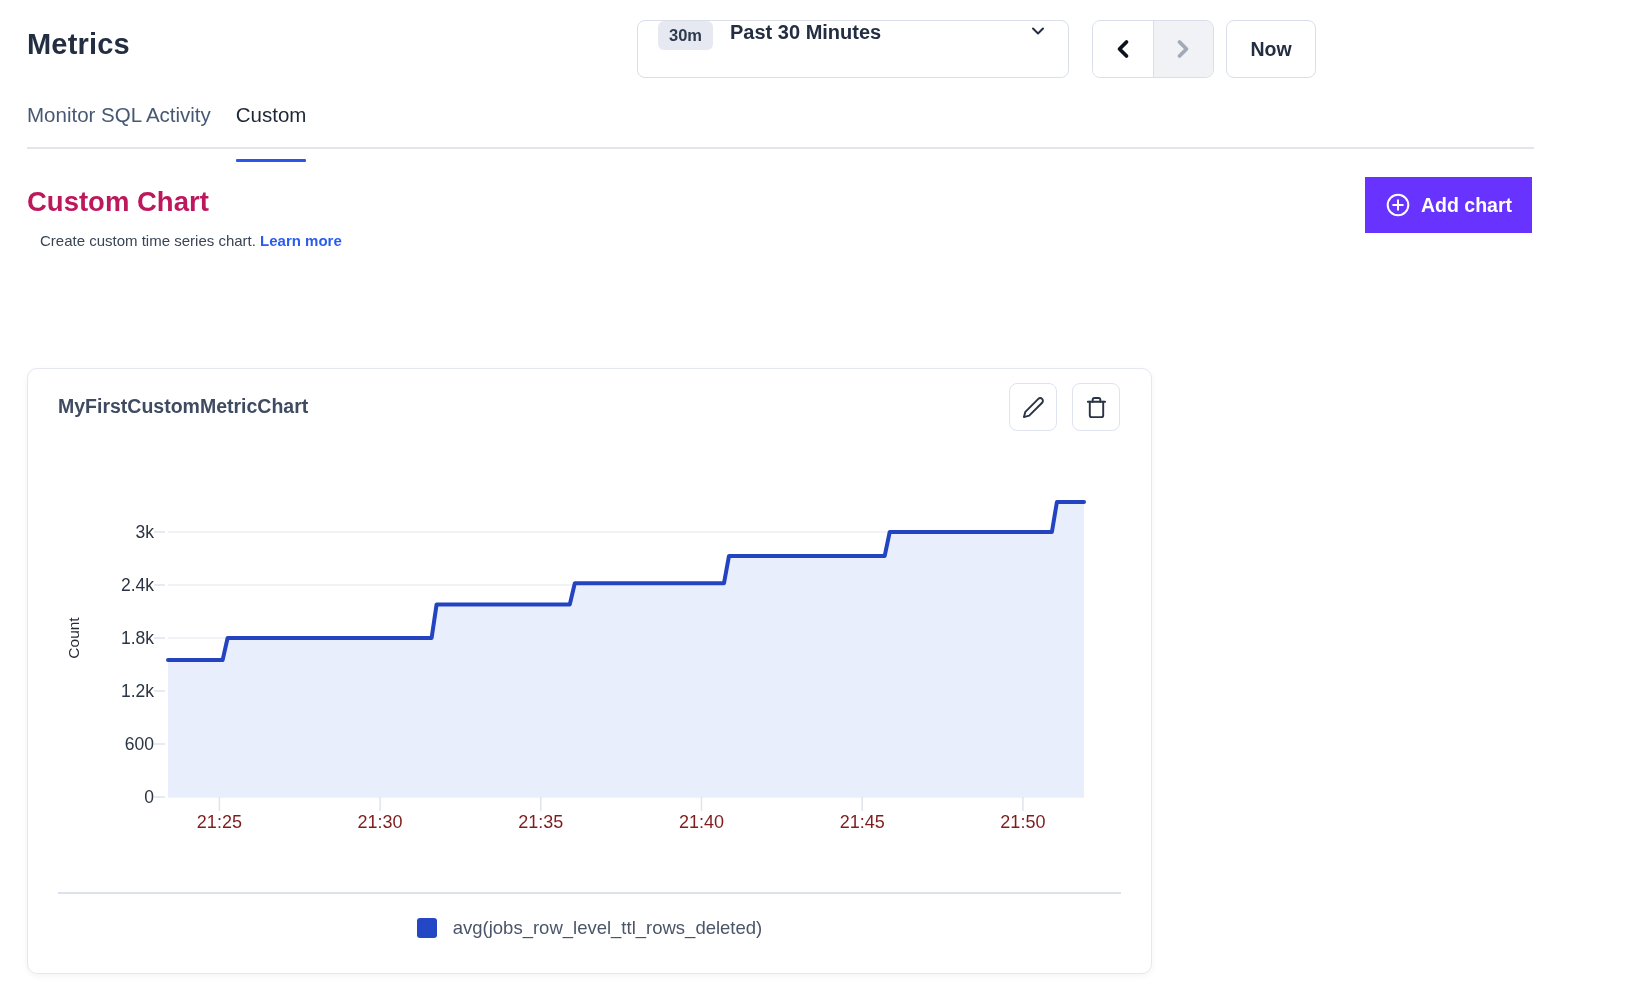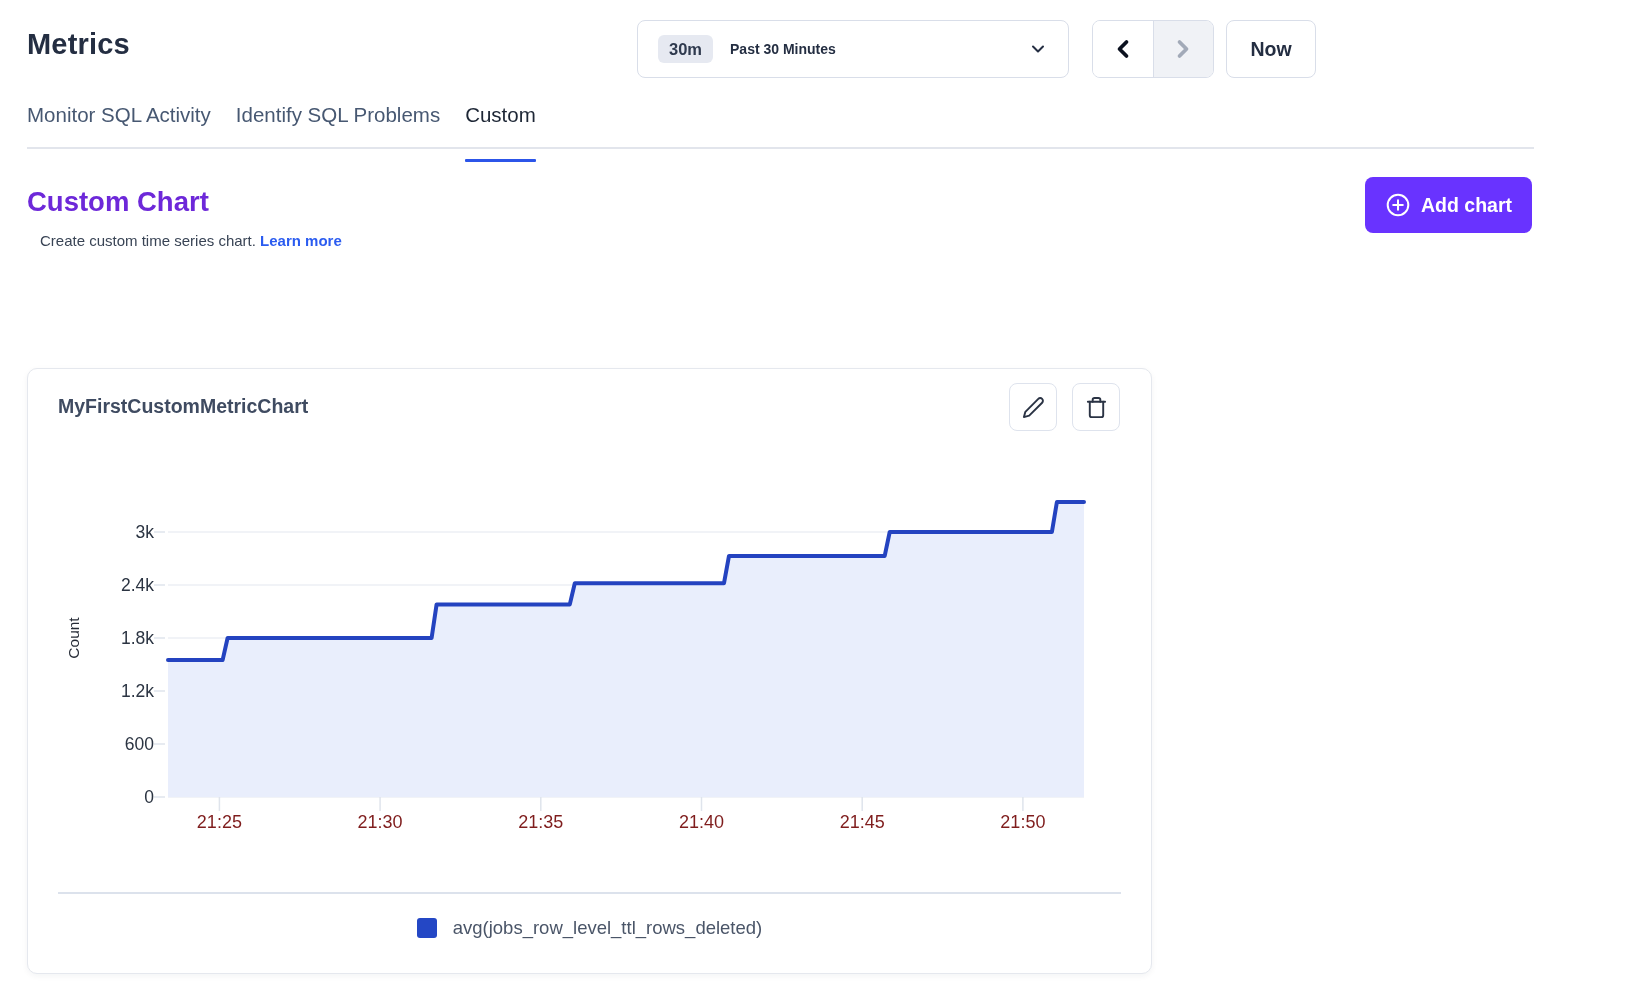--- a/index.html
+++ b/index.html
@@ -25,56 +25,56 @@
     background:#2c55e9; border-radius:1px;
   }
   .tab-divider {
     position:absolute; left:27px; right:116px; top:147px; height:1.5px;
     background:#e2e5ec;
   }
   
   .time-dropdown {
     position:absolute; left:637px; top:20px; width:432px; height:58px;
     border:1px solid #d9dee9; border-radius:8px; background:#fff;
-    display:flex; align-items:center; padding:0 20px; gap:17px; cursor:pointer;
+    display:flex; align-items:flex-start; padding:0 20px; gap:17px; cursor:pointer;
   }
   .time-badge {
     background:#e6e9f1; color:#2f3a4e; font-size:16.5px; font-weight:700;
     padding:6px 11px; border-radius:6px; line-height:1;
   }
-  .time-label { font-size:14px; font-weight:600; color:#242e42; }
+  .time-label { font-size:20px; font-weight:600; color:#242e42; }
   .time-dropdown svg { margin-left:auto; }
   .arrow-group {
     position:absolute; left:1092px; top:20px; width:122px; height:58px;
     border:1px solid #d9dee9; border-radius:8px; overflow:hidden;
     display:flex; background:#fff;
   }
   .arrow-btn {
     flex:1; display:flex; align-items:center; justify-content:center;
     background:#fff; border:none; cursor:pointer;
   }
   .arrow-btn.prev { border-right:1px solid #d9dee9; }
   .arrow-btn.next { background:#f0f2f6; cursor:default; }
   .now-btn {
     position:absolute; left:1226px; top:20px; width:90px; height:58px;
     border:1px solid #d9dee9; border-radius:8px; background:#fff;
     font-family:inherit; font-size:19.5px; font-weight:600; color:#242e42; cursor:pointer;
   }
   
   .section-title {
     position:absolute; left:27px; top:186px;
-    font-size:27.5px; font-weight:700; color:#6d28d9;
+    font-size:27.5px; font-weight:700; color:#be185d;
   }
   .section-subtitle {
     position:absolute; left:27px; top:232px; font-size:15px; color:#394455;margin-left:13px;
   }
   .learn-more { color:#2b5cf0; font-weight:600; cursor:pointer; text-decoration:none; }
   .add-chart-btn {
     position:absolute; left:1365px; top:177px; width:167px; height:56px;
-    background:#6933ff; border:none; border-radius:8px; cursor:pointer;
+    background:#6933ff; border:none; border-radius:0; cursor:pointer;
     display:flex; align-items:center; justify-content:center; gap:10px;
     color:#fff; font-family:inherit; font-size:19.5px; font-weight:600;
   }
   
   .card {
     position:absolute; left:27px; top:324px; width:1125px; height:606px;
     background:#fff; border:1px solid #e5e8ee; border-radius:10px;
     box-shadow:0 2px 6px rgba(20,30,60,.05);
     margin-top:44px;
   }
@@ -146,21 +146,20 @@
     <svg width="28" height="28" viewBox="0 0 24 24" fill="none" stroke="#a2aab8" stroke-width="3.2" stroke-linecap="round" stroke-linejoin="round">
         <polyline points="9 18 15 12 9 6"></polyline>
       </svg>
   </button>
 </div>
 
 <button class="now-btn">Now</button>
 
 <nav class="tabs">
   <div class="tab">Monitor SQL Activity</div>
-  <div class="tab">Identify SQL Problems</div>
   <div class="tab active">Custom</div>
 </nav>
 <div class="tab-divider"></div>
 
 <h2 class="section-title">Custom Chart</h2>
 <p class="section-subtitle">
   <span>Create custom time series chart.</span>
   <a class="learn-more">Learn more</a>
 </p>
 <button class="add-chart-btn">

